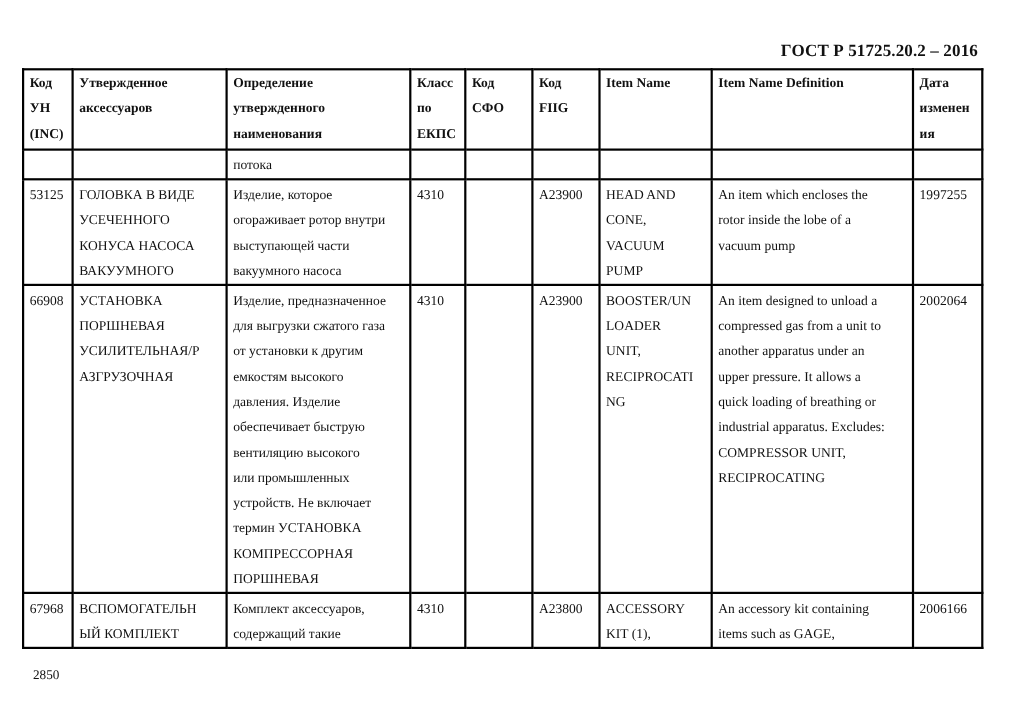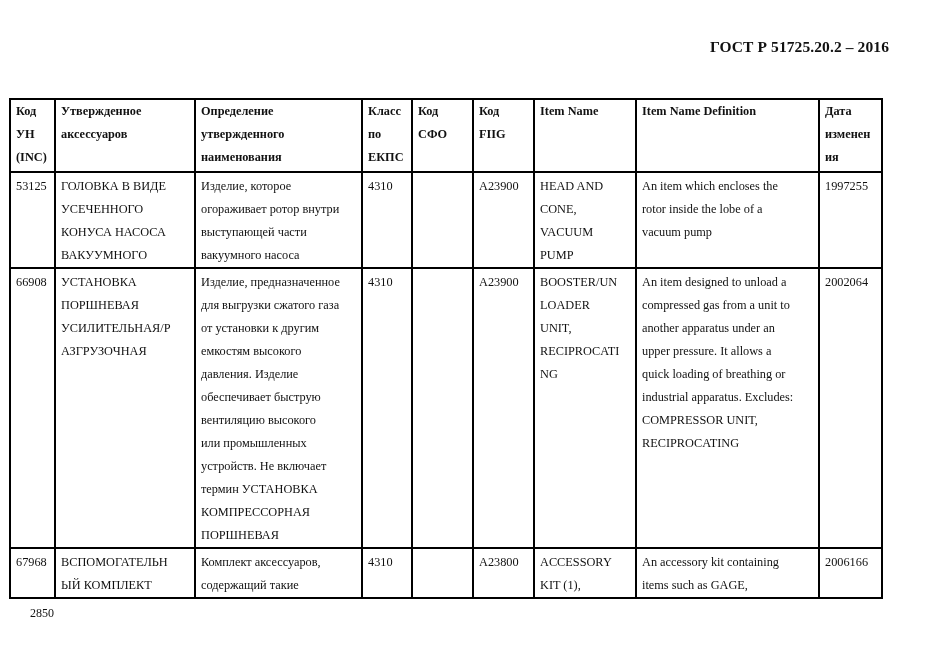--- a/index.html
+++ b/index.html
@@ -25,26 +25,25 @@
       margin-left: 16px;
     }
     .page-number {
       position: absolute;
       left: 30px;
       top: 606px;
       font-size: 12px;
     }
     table.gost-table {
       position: absolute;
-      left: 9px;
+      left: 20px;
       top: 62px;
       border-collapse: collapse;
       table-layout: fixed;
       width: 872px;
-      margin-top: 36px;
     }
     table.gost-table td, table.gost-table th {
       border: 2px solid #000000;
       vertical-align: top;
       text-align: left;
       font-size: 12.3px;
       line-height: 23px;
       padding: 0 4px 0 5px;
       overflow: hidden;
       word-wrap: break-word;
@@ -114,20 +113,33 @@
           <span class="cell-line">Item Name Definition</span>
         </th>
         <th>
           <span class="cell-line">Дата</span>
           <span class="cell-line">изменен</span>
           <span class="cell-line">ия</span>
         </th>
       </tr>
   </thead>
   <tbody id="table-body">
+      <tr class="row-cont">
+        <td></td>
+        <td></td>
+        <td>
+          <span class="cell-line">потока</span>
+        </td>
+        <td></td>
+        <td></td>
+        <td></td>
+        <td></td>
+        <td></td>
+        <td></td>
+      </tr>
       <tr>
         <td>
           <span class="cell-line">53125</span>
         </td>
         <td>
           <span class="cell-line">ГОЛОВКА В ВИДЕ</span>
           <span class="cell-line">УСЕЧЕННОГО</span>
           <span class="cell-line">КОНУСА НАСОСА</span>
           <span class="cell-line">ВАКУУМНОГО</span>
         </td>

